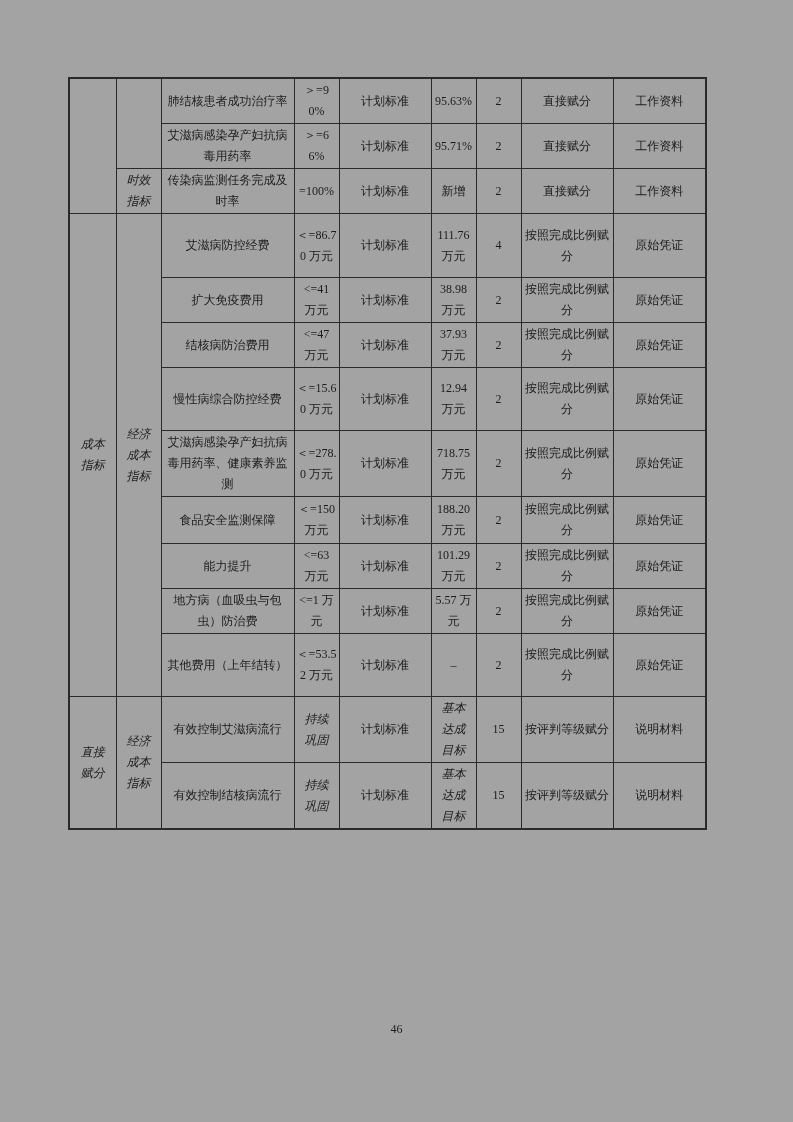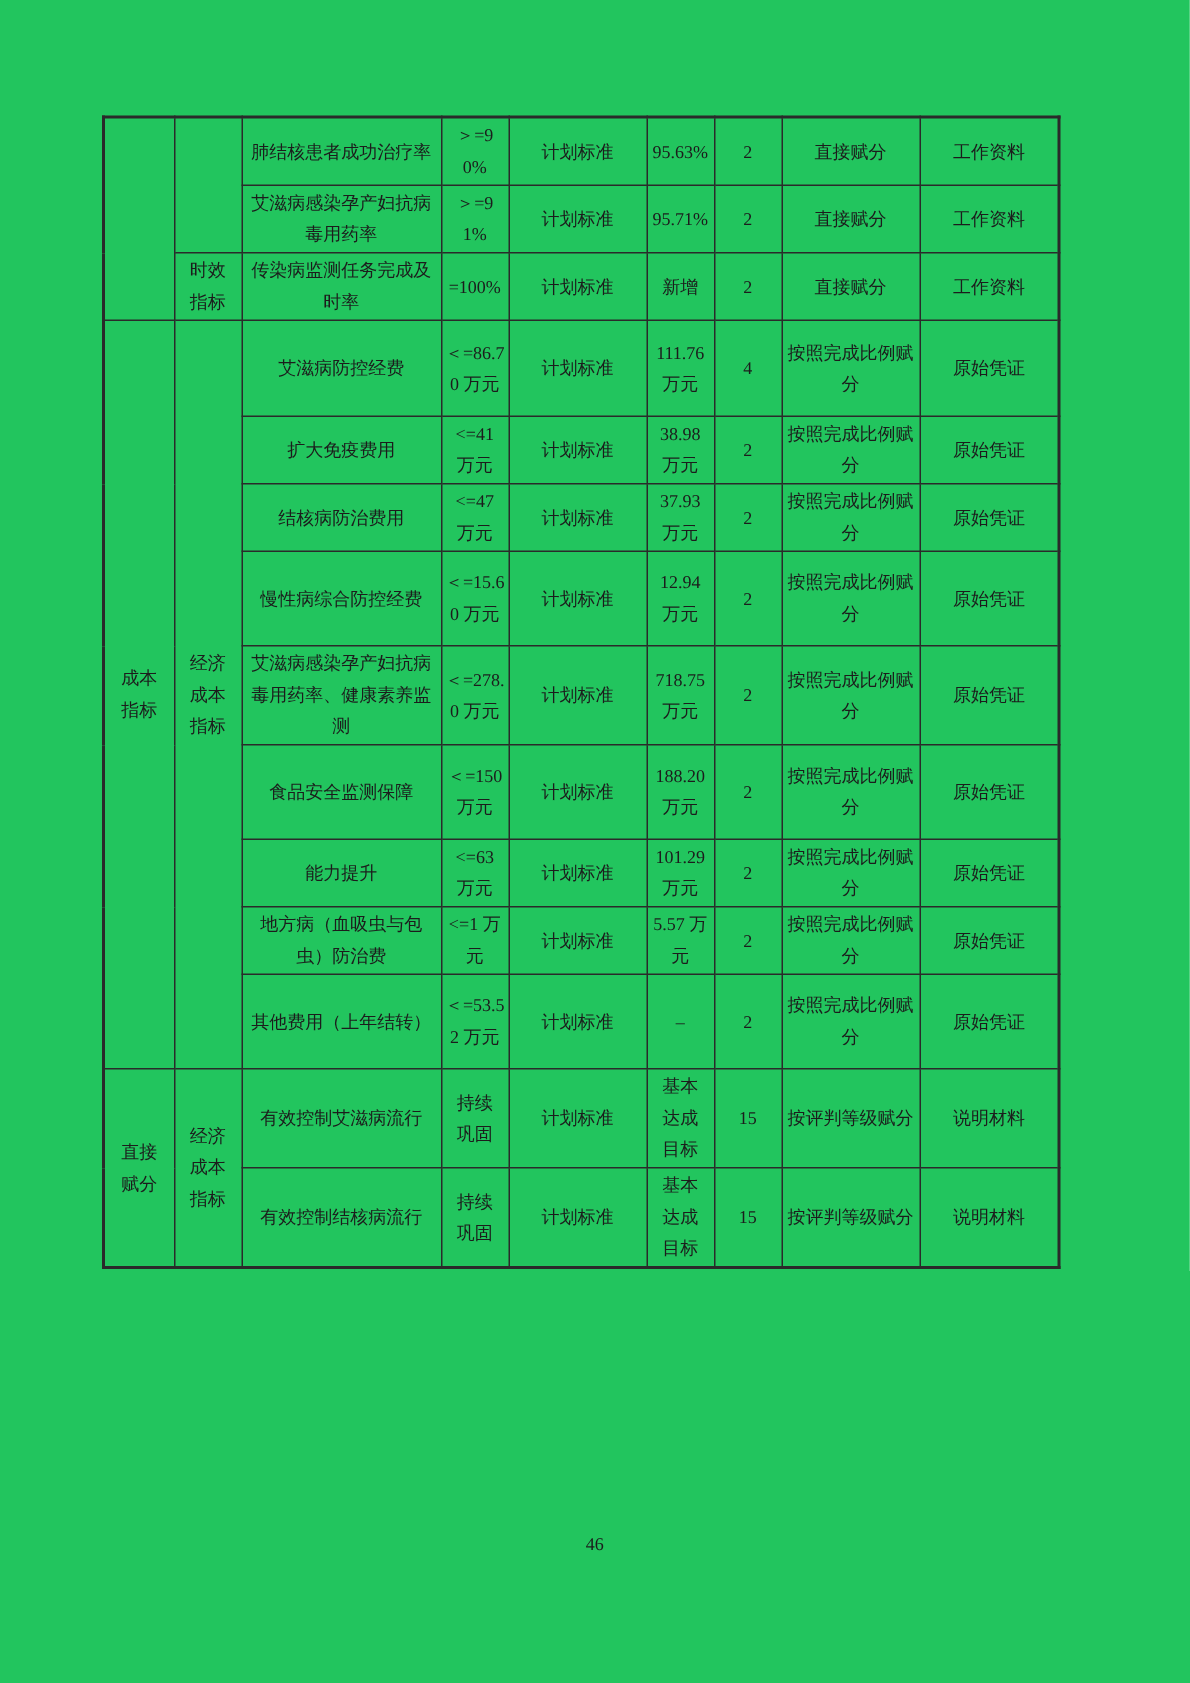--- a/index.html
+++ b/index.html
@@ -1,43 +1,43 @@
 <!DOCTYPE html>
 <html><head>
 <meta charset="utf-8">
 <style>
   html,body{margin:0;padding:0;}
   body{
     width:793px;height:1122px;position:relative;background:#ffffff;
     font-family:"Liberation Serif","DejaVu Serif",serif;color:#1c1c1c;
   }
-  .page{position:absolute;left:0;top:0;width:793px;height:1122px;background:#22c55e;}
+  .page{position:absolute;left:0;top:0;width:793px;height:1122px;background:#a3a3a3;}
   table.ind-table{
     position:absolute;left:68px;top:77px;width:637px;
     border-collapse:collapse;table-layout:fixed;
     border:2px solid #2a2a2a;
   }
   table.ind-table td{
     border:1px solid #2a2a2a;
     text-align:center;vertical-align:middle;
     font-size:12px;line-height:21px;
     padding:1px 2px;word-break:break-all;overflow:hidden;
   }
   
-  .w2{display:inline-block;width:25px;line-height:21px;word-break:break-all;}
+  .w2{display:inline-block;width:25px;line-height:21px;word-break:break-all;font-style:italic;}
   
   tbody tr:nth-child(1){height:41px}
   tbody tr:nth-child(2){height:42px}
   tbody tr:nth-child(3){height:42px}
   tbody tr:nth-child(4){height:64px}
   tbody tr:nth-child(5){height:43px}
   tbody tr:nth-child(6){height:43px}
   tbody tr:nth-child(7){height:63px}
   tbody tr:nth-child(8){height:63px}
-  tbody tr:nth-child(9){height:63px}
+  tbody tr:nth-child(9){height:47px}
   tbody tr:nth-child(10){height:43px}
   tbody tr:nth-child(11){height:43px}
   tbody tr:nth-child(12){height:63px}
   tbody tr:nth-child(13){height:62px}
   tbody tr:nth-child(14){height:60px}
   .pageno{
     position:absolute;left:0;top:1022px;width:793px;
     text-align:center;font-size:12px;color:#1c1c1c;
   }
 </style>
@@ -65,21 +65,21 @@
         <td>肺结核患者成功治疗率</td>
         <td>＞=90%</td>
         <td>计划标准</td>
         <td>95.63%</td>
         <td>2</td>
         <td>直接赋分</td>
         <td>工作资料</td>
       </tr>
       <tr>
         <td>艾滋病感染孕产妇抗病毒用药率</td>
-        <td>＞=91%</td>
+        <td>＞=66%</td>
         <td>计划标准</td>
         <td>95.71%</td>
         <td>2</td>
         <td>直接赋分</td>
         <td>工作资料</td>
       </tr>
       <tr>
         <td><span class="w2">时效指标</span></td>
         <td>传染病监测任务完成及时率</td>
         <td>=100%</td>

